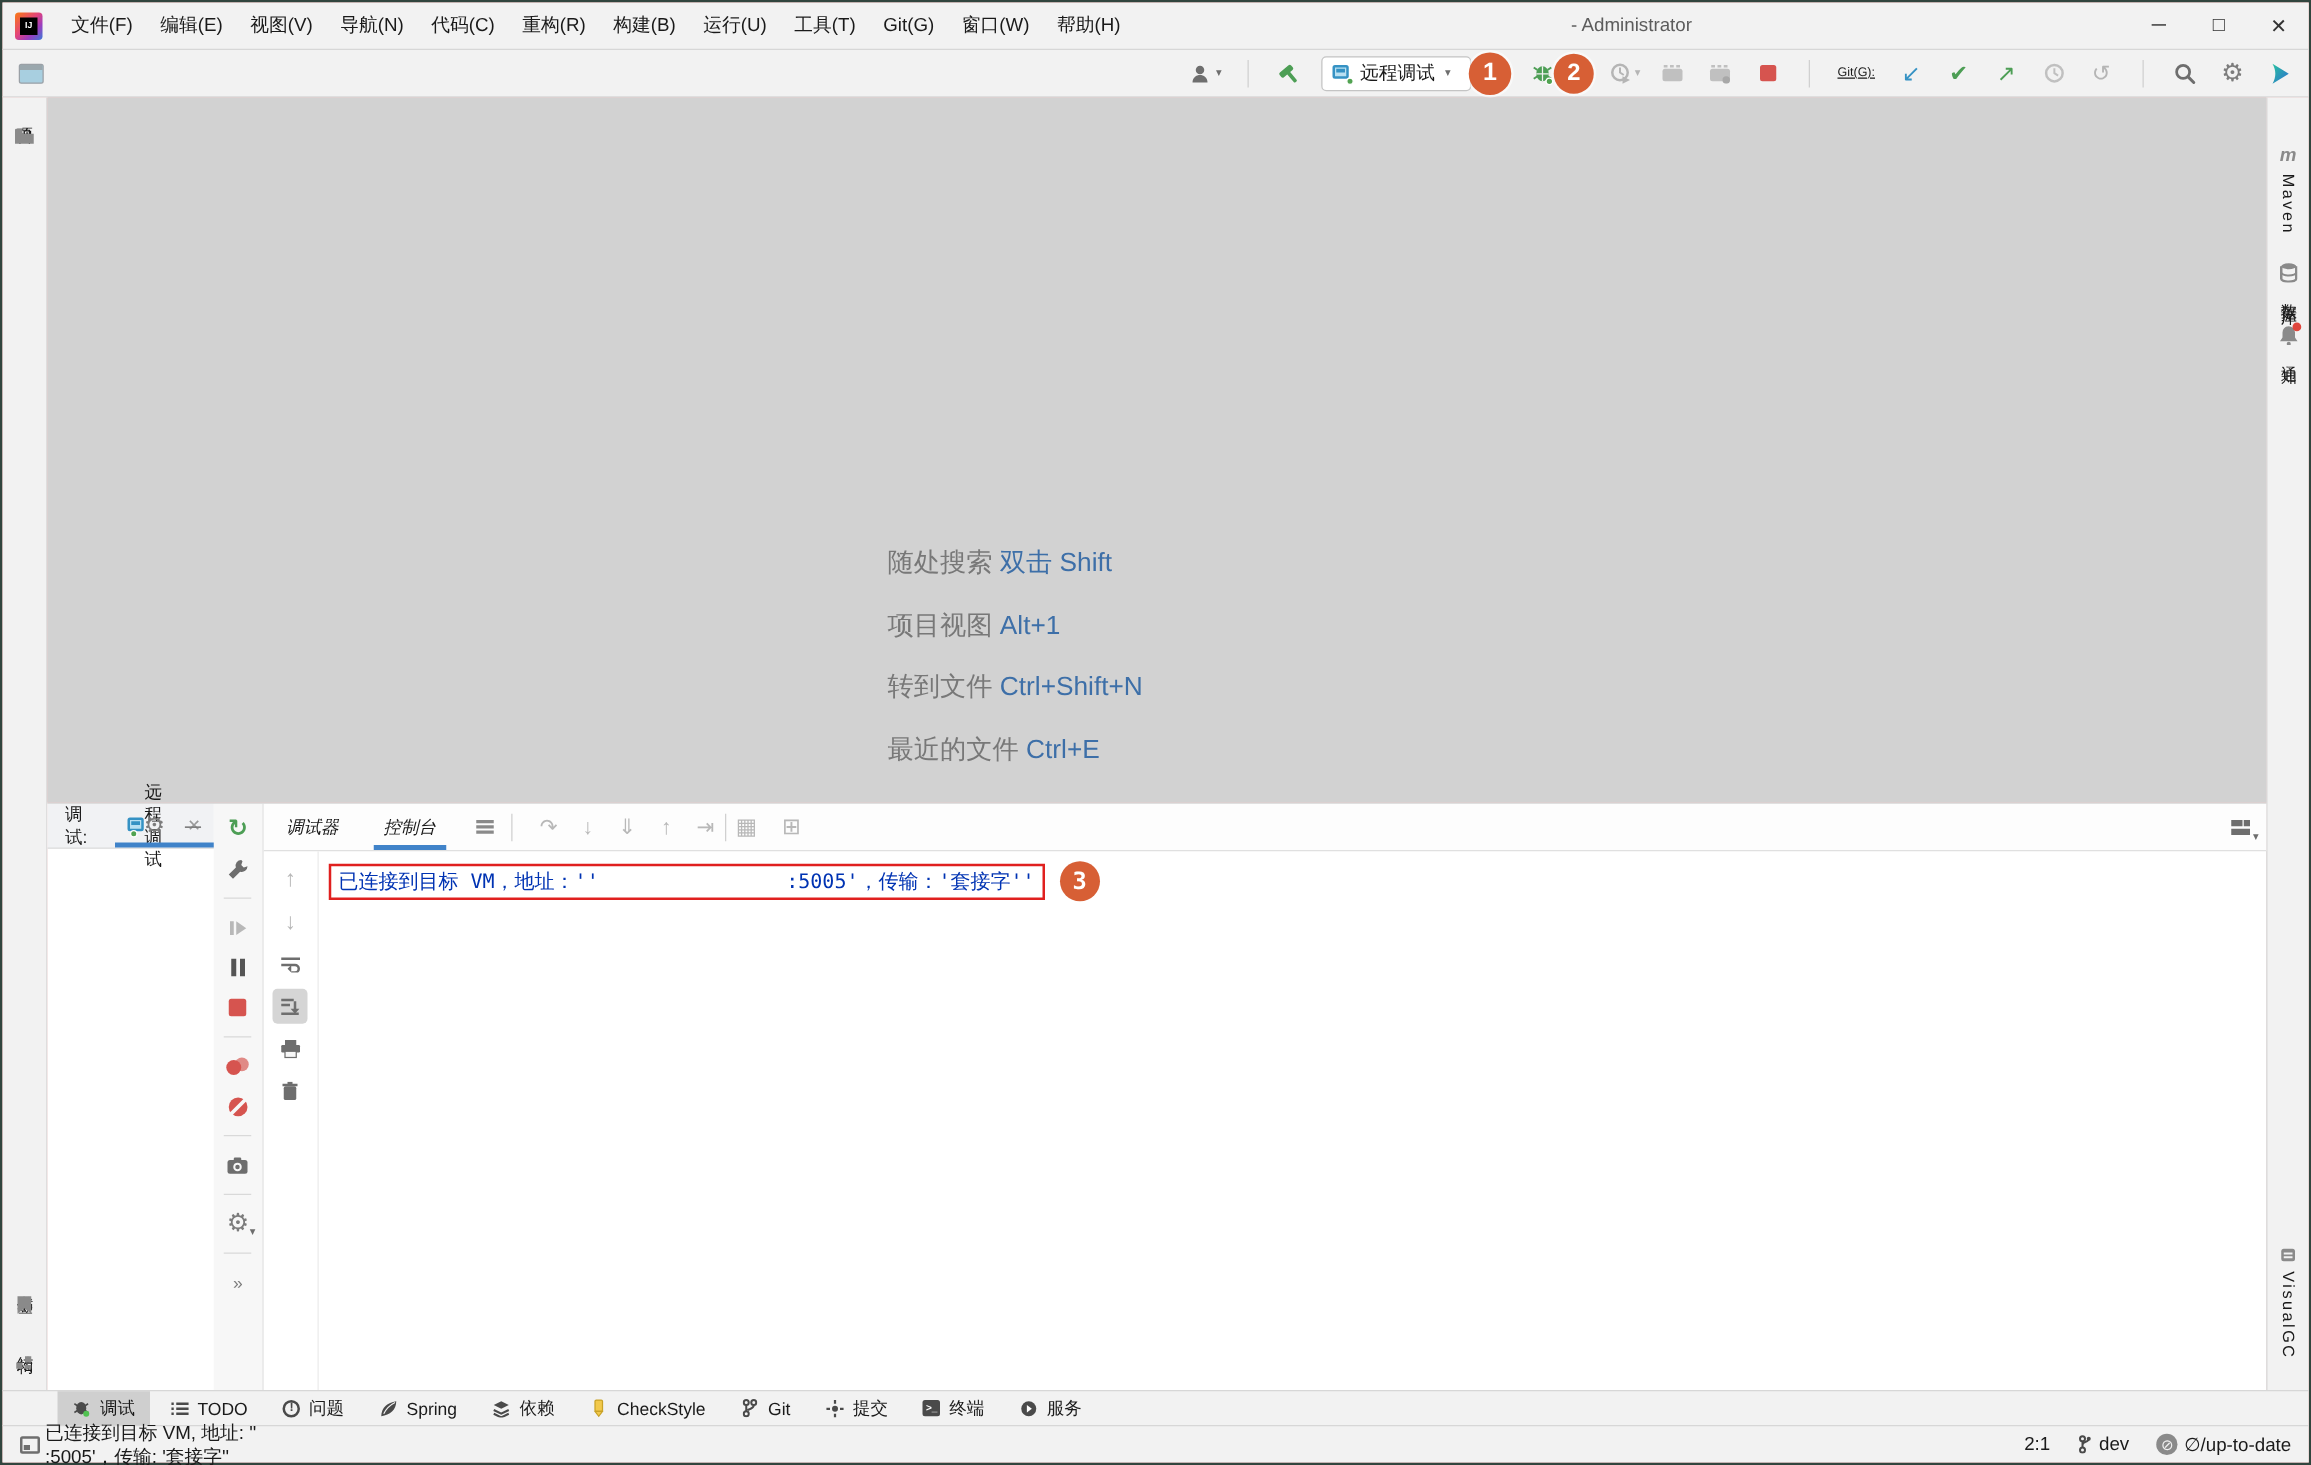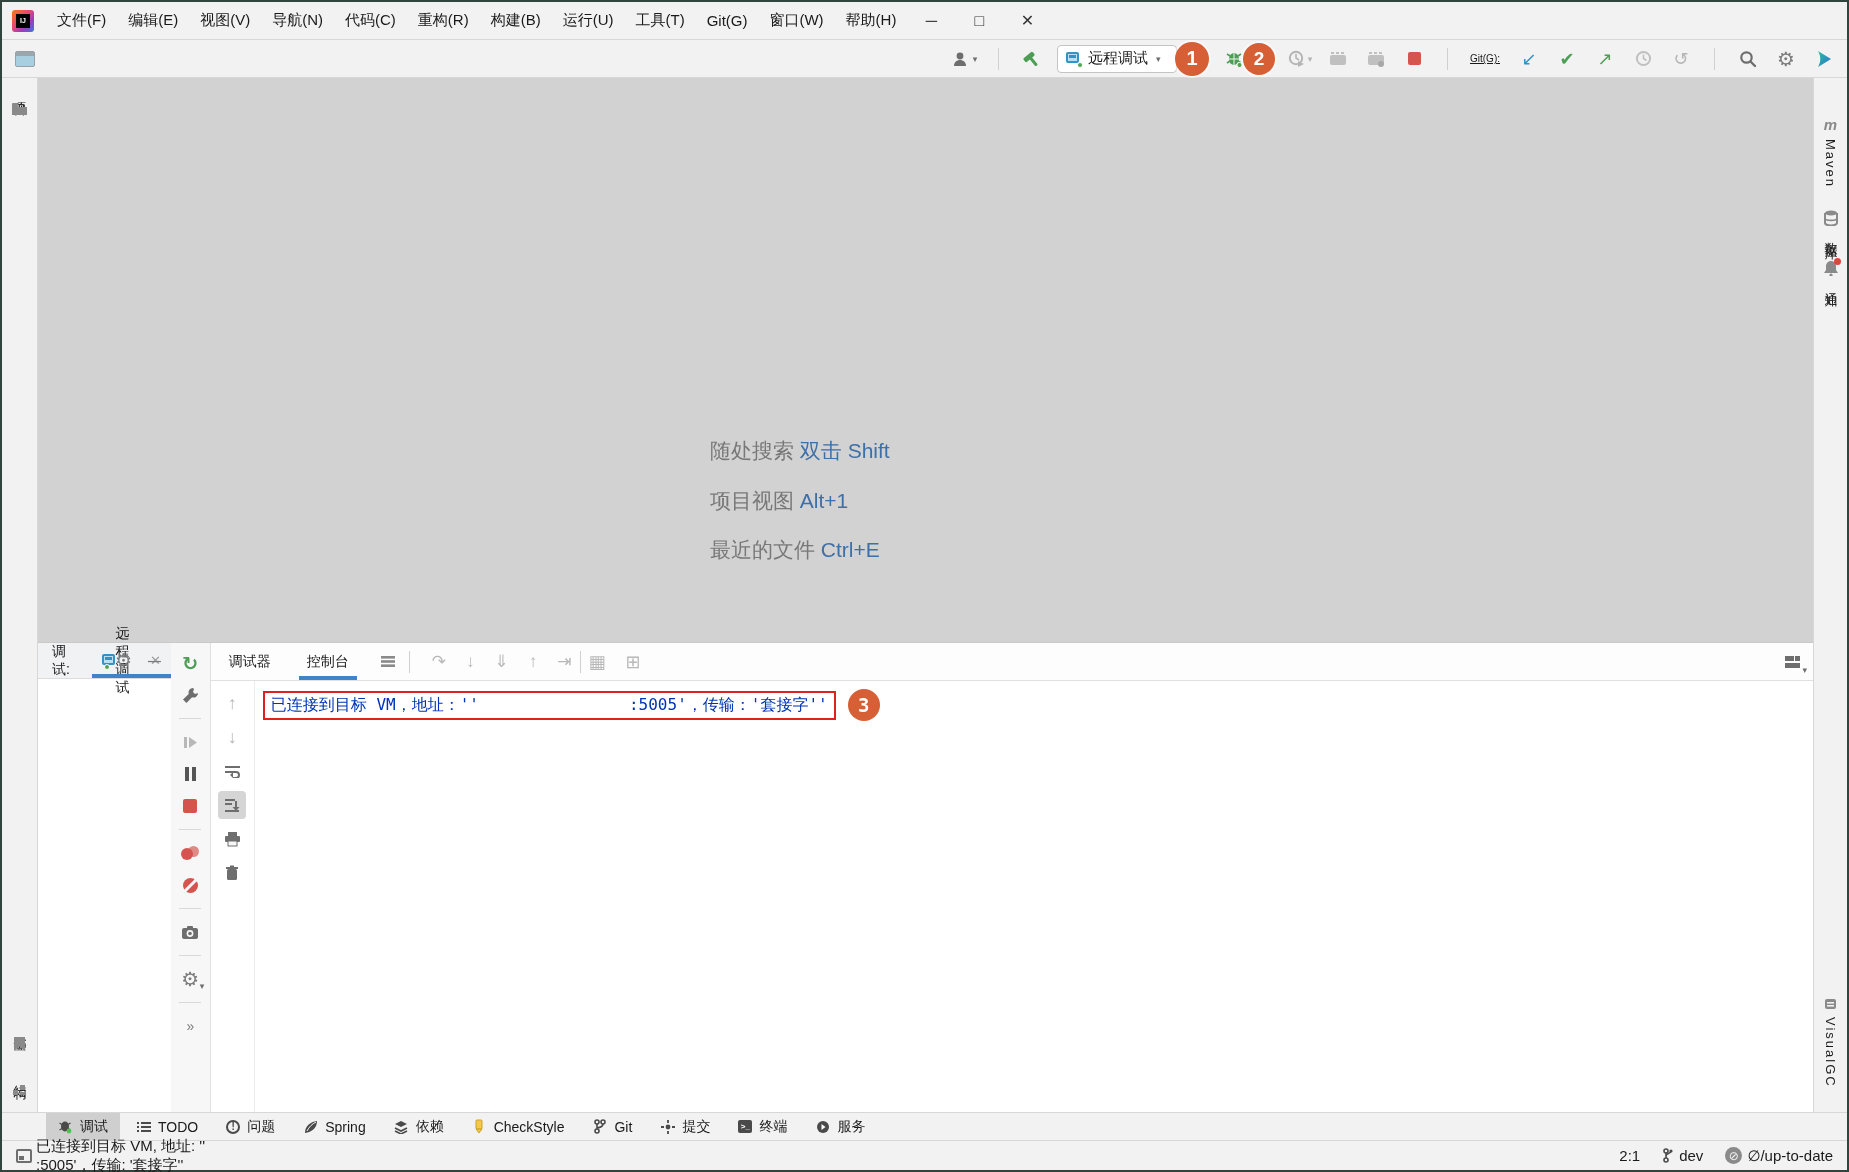--- a/index.html
+++ b/index.html
@@ -127,21 +127,21 @@
   .bp-two .c2 { position:absolute; left:7px; top:0; width:11px; height:11px; border-radius:50%; background:#e08a86; }
   .bp-mute { position:relative; width:15px; height:15px; border-radius:50%; background:#d6544f; }
   .bp-mute::after { content:""; position:absolute; left:-2px; top:6px; width:19px; height:3px; background:#f7f7f7; transform:rotate(-45deg); }
 
   .dbg-main { flex:1; display:flex; flex-direction:column; min-width:0; }
   .dbg-tabs-row {
     height:38px; flex:0 0 38px; display:flex; align-items:center;
     border-bottom:1px solid #e0e0e0; font-size:14px; color:#1a1a1a; background:#fdfdfd;
     position:relative;
   }
-  .dbg-tab { height:100%; display:flex; align-items:center; padding:0 18px; position:relative; }
+  .dbg-tab { height:100%; display:flex; align-items:center; padding:0 18px; position:relative;font-style:italic; }
   .dbg-tab.active .underline { position:absolute; left:10px; right:10px; bottom:0; height:4px; background:#4083c9; }
   .step-icons { display:flex; align-items:center; gap:20px; margin-left:14px; }
   .step { font-size:17px; color:#b8b8b8; }
   .dbg-tabs-right { position:absolute; right:8px; display:flex; align-items:center; }
 
   .console-wrap { flex:1; display:flex; min-height:0; background:#fff; }
   .console-bar {
     width:44px; flex:0 0 44px; border-right:1px solid #ececec;
     display:flex; flex-direction:column; align-items:center; padding-top:8px; gap:6px;
   }
@@ -190,20 +190,23 @@
     <div class="menu-item">视图(V)</div>
     <div class="menu-item">导航(N)</div>
     <div class="menu-item">代码(C)</div>
     <div class="menu-item">重构(R)</div>
     <div class="menu-item">构建(B)</div>
     <div class="menu-item">运行(U)</div>
     <div class="menu-item">工具(T)</div>
     <div class="menu-item">Git(G)</div>
     <div class="menu-item">窗口(W)</div>
     <div class="menu-item">帮助(H)</div>
+    <div class="titlebar-rel">
+      <div class="title-text">- Administrator</div>
+    </div>
     <div class="win-controls">
       <div class="win-btn">─</div>
       <div class="win-btn">□</div>
       <div class="win-btn close">✕</div>
     </div>
   </div>
 
   <div class="toolbar">
     <div class="icon-btn">
         <div class="win-icon"></div>
@@ -351,20 +354,24 @@
 
       <div class="editor">
         <div class="hints">
           <div>
             <span class="hint-label">随处搜索</span>
             <span class="hint-key">双击 Shift</span>
           </div>
           <div>
             <span class="hint-label">项目视图</span>
             <span class="hint-key">Alt+1</span>
+          </div>
+          <div>
+            <span class="hint-label">转到文件</span>
+            <span class="hint-key">Ctrl+Shift+N</span>
           </div>
           <div>
             <span class="hint-label">最近的文件</span>
             <span class="hint-key">Ctrl+E</span>
           </div>
         </div>
       </div>
 
       <div class="debug-panel">
 

